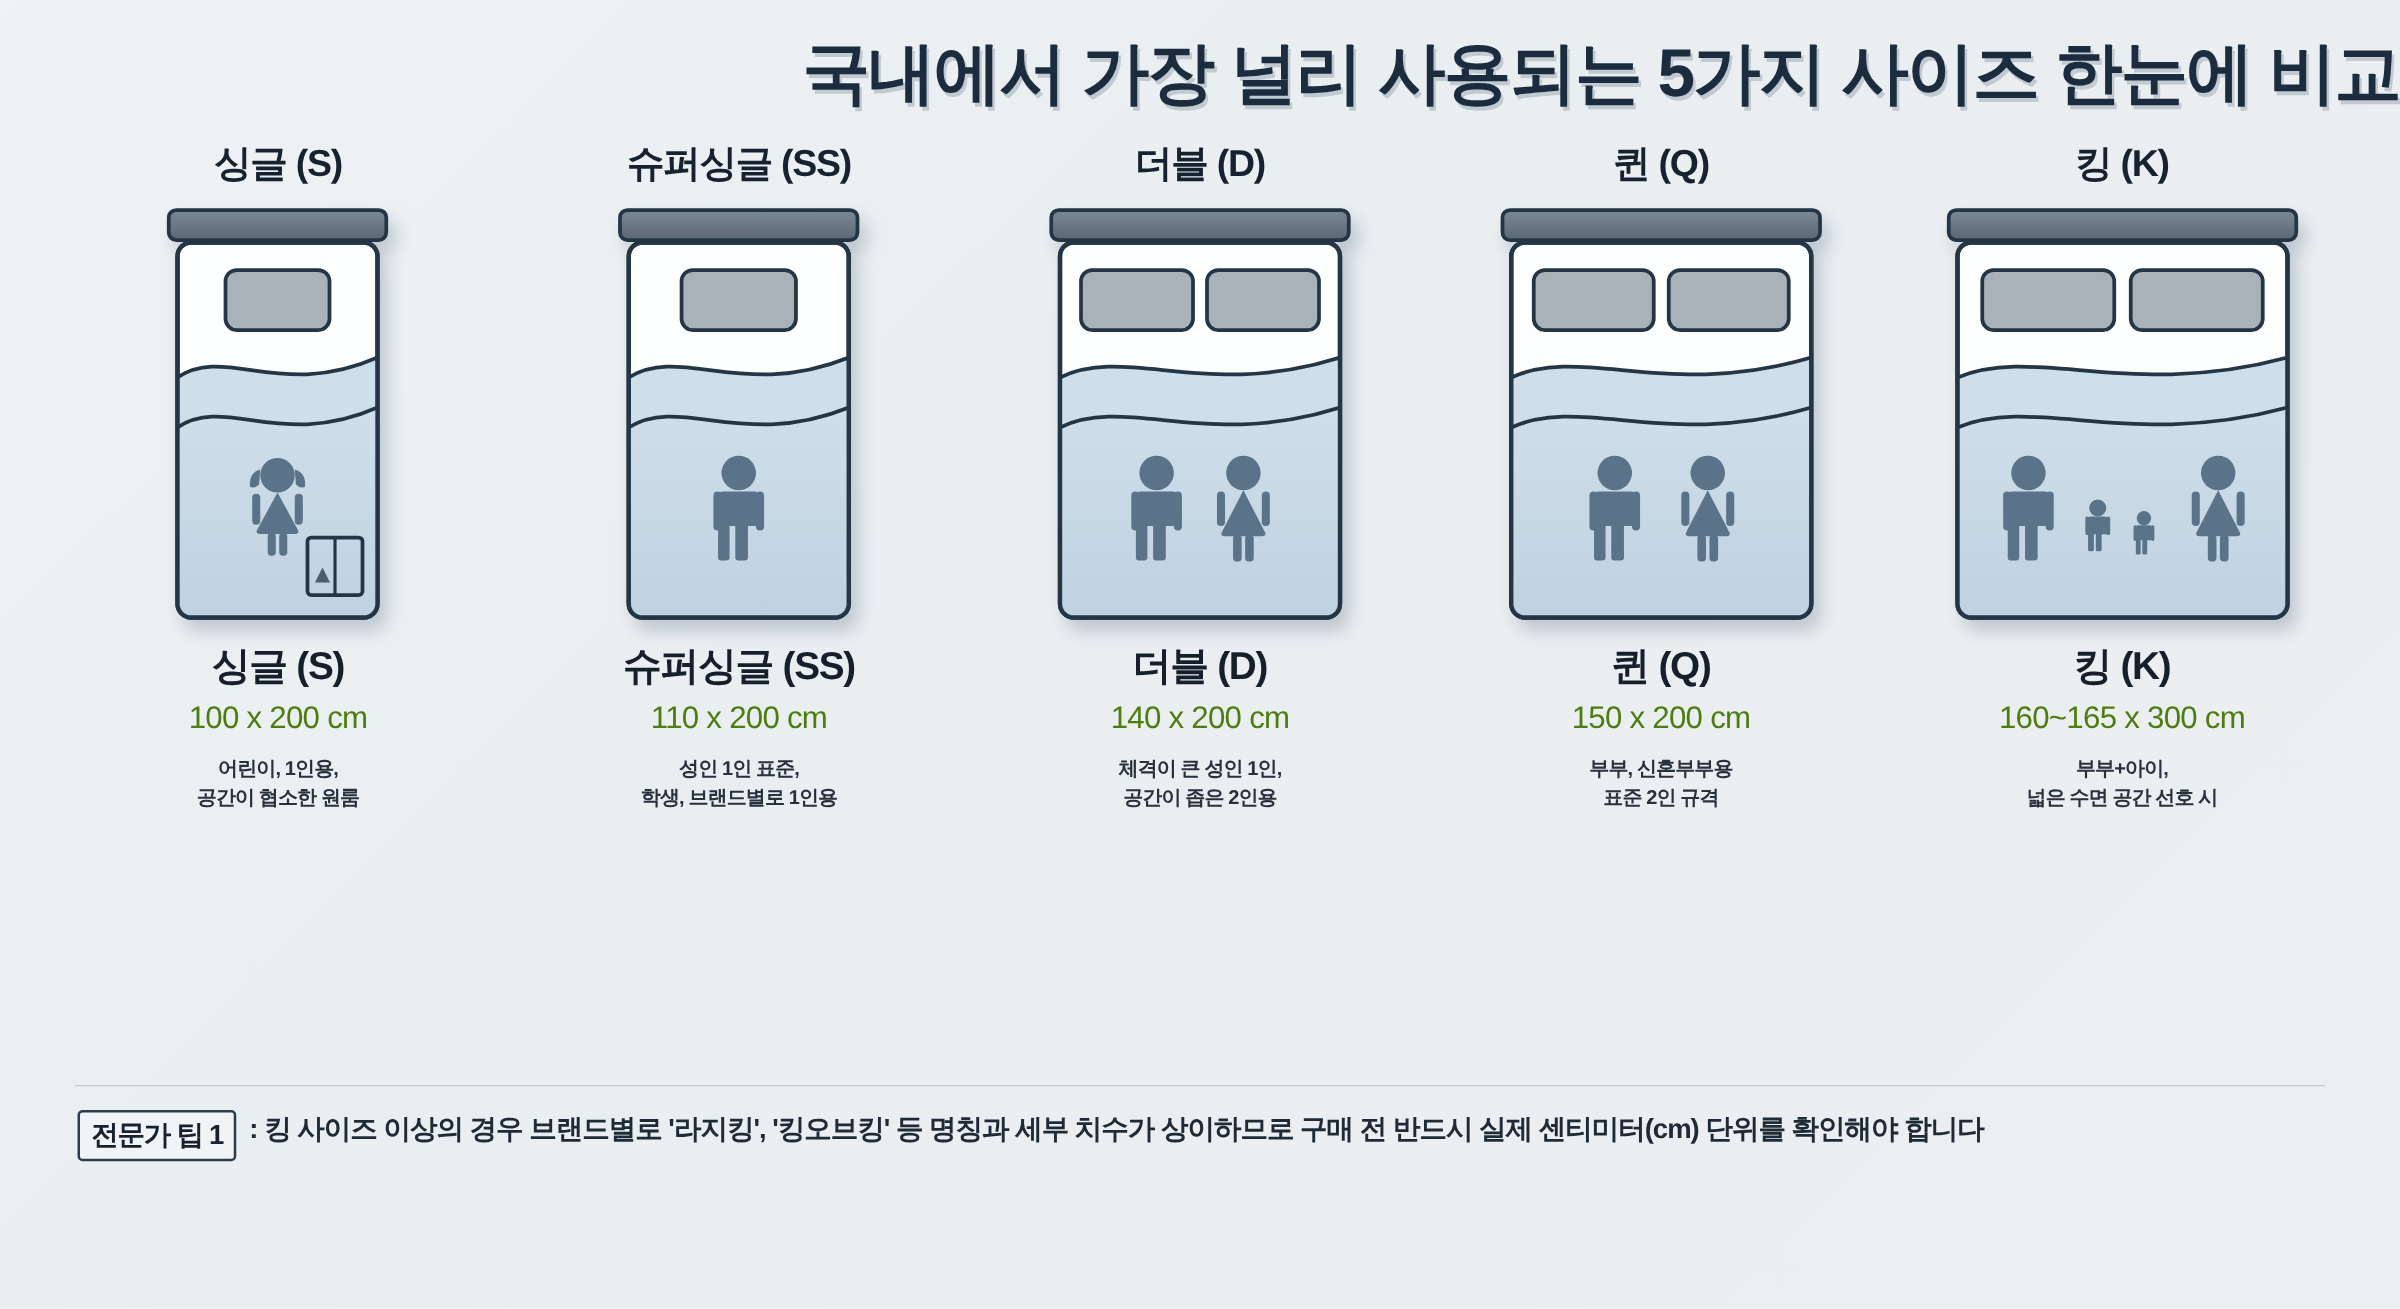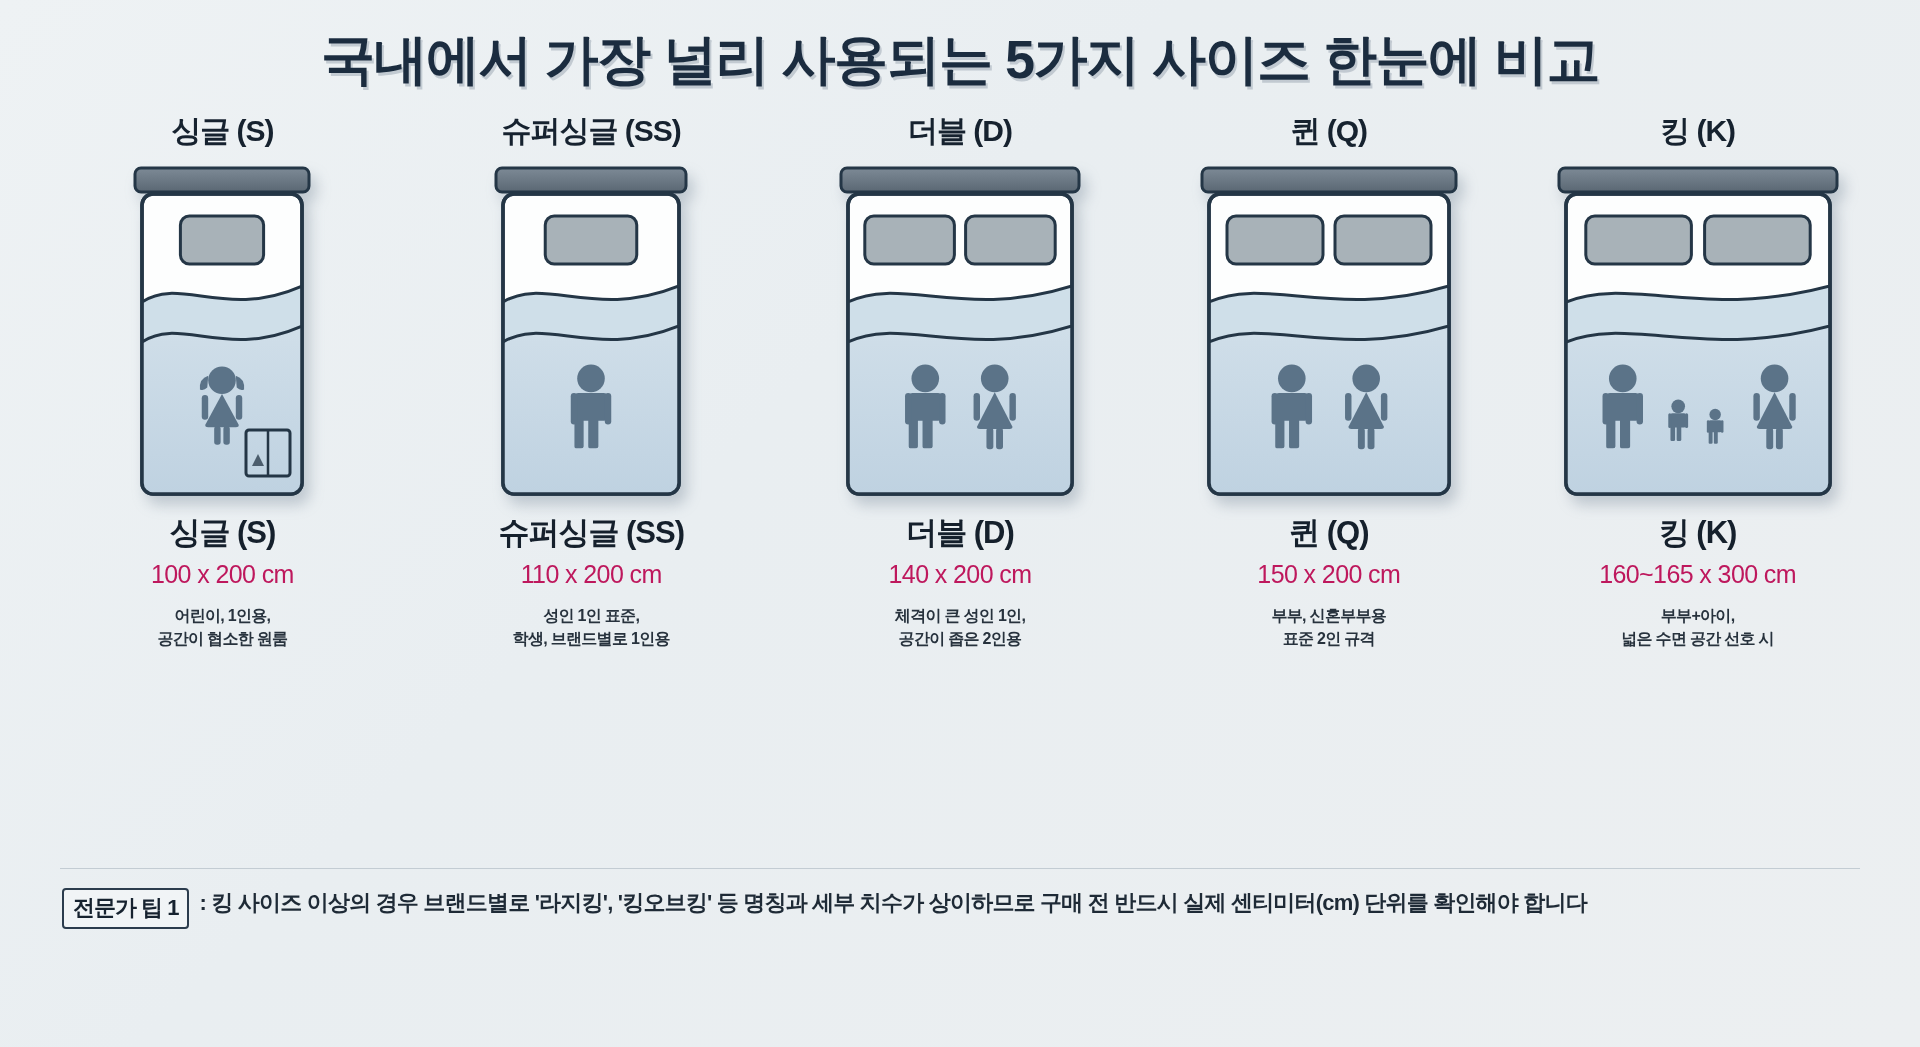--- a/index.html
+++ b/index.html
@@ -13,21 +13,21 @@
   body {
     font-family: "Liberation Sans", "DejaVu Sans", sans-serif;
     background: linear-gradient(135deg, #eef2f4 0%, #e9eef1 40%, #eceff1 100%);
     position: relative;
     color: #1d2b3a;
   }
 
   
   .title-wrap {
     width: 100%;
-    text-align: center;
+    text-align: right;
     padding-top: 30px;
   }
   .main-title {
     font-size: 54px;
     font-weight: 900;
     letter-spacing: -1.5px;
     color: #1b2c3f;
     text-shadow: 2px 3px 0 rgba(160,172,182,0.55);
     line-height: 1.1;
     white-space: nowrap;
@@ -75,21 +75,21 @@
   .size-name {
     font-size: 31px;
     font-weight: 800;
     color: #15202c;
     letter-spacing: -1px;
     white-space: nowrap;
   }
   .size-dim {
     font-size: 25px;
     font-weight: 500;
-    color: #be185d;
+    color: #4d7c0f;
     margin-top: 6px;
     letter-spacing: -0.6px;
     white-space: nowrap;
   }
   .size-desc {
     font-size: 16px;
     font-weight: 600;
     color: #27323d;
     margin-top: 16px;
     line-height: 1.42;

